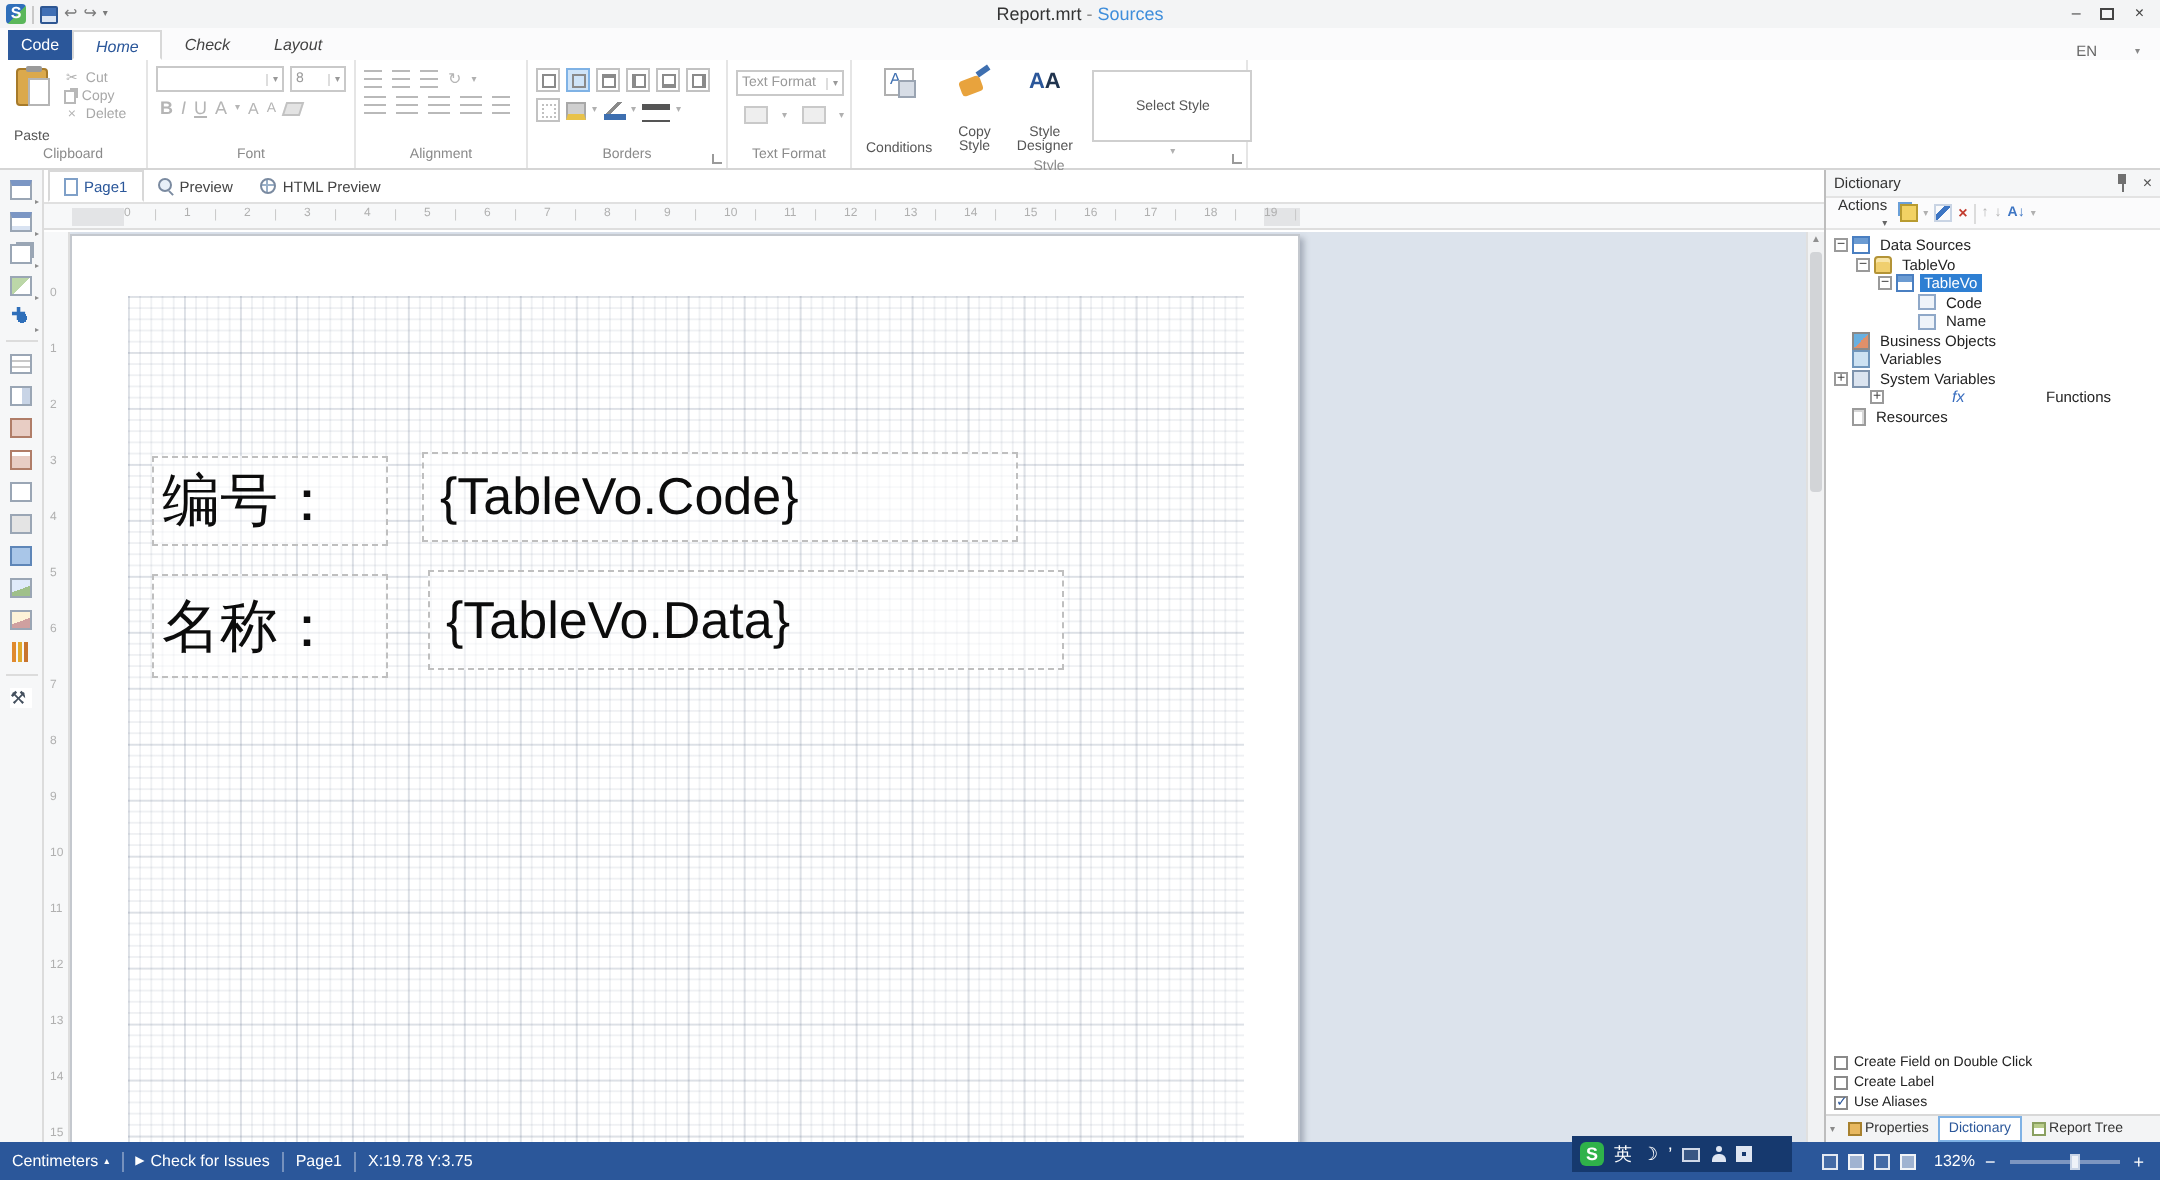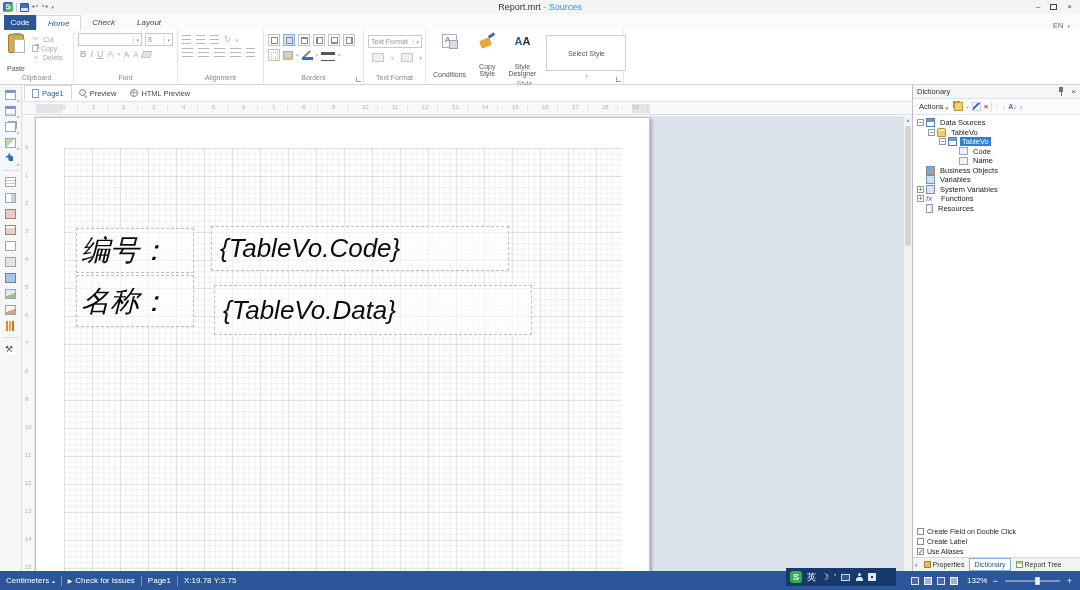--- a/index.html
+++ b/index.html
@@ -20,21 +20,21 @@
   .title .dim { color:#888; }
   .winctl { margin-left:auto; display:flex; align-items:center; gap:10px; padding-right:8px; z-index:2; }
   .winctl span { font-size:8px; color:#444; line-height:12px; }
   .winctl .restorebox { width:7px; height:6px; border:1px solid #444; display:inline-block; }
 
   
   .menubar { position:absolute; left:0; top:14px; right:0; height:16px; background:#fbfbfc; display:flex; align-items:flex-end; }
   .filetab { width:32px; height:15px; background:#2b579a; color:#fff; font-size:8px; text-align:center; line-height:15px; margin-left:4px; }
   .mtab { font-size:8px; color:#444; padding:0 11px; height:15px; line-height:15px;font-style:italic; }
   .mtab.active { background:#fff; color:#2b579a; border:1px solid #d8d8d8; border-bottom:1px solid #fff; }
-  .lang { margin-left:auto; font-size:7.5px; color:#666; padding-right:10px; display:flex; gap:4px; align-items:center;margin-top:12px; }
+  .lang { margin-left:auto; font-size:7.5px; color:#666; padding-right:10px; display:flex; gap:19px; align-items:center;margin-top:12px; }
   .lang .da { font-size:5px; color:#888; }
 
   
   .ribbon { position:absolute; left:0; top:30px; right:0; height:55px; background:#fff; border-bottom:1px solid #d5d5d5; display:flex; }
   .rgroup { position:relative; border-right:1px solid #e5e5e5; display:flex; flex-direction:column; }
   .rg-body { flex:1; display:flex; padding:3px 4px 0 4px; gap:4px; }
   .rg-label { height:11px; font-size:7px; color:#8a8a8a; text-align:center; line-height:10px; }
   .launcher { position:absolute; right:2px; bottom:2px; width:5px; height:5px; border-left:1px solid #9a9a9a; border-bottom:1px solid #9a9a9a; }
   .bigbtn { display:flex; flex-direction:column; align-items:center; font-size:7px; color:#555; gap:2px; padding:1px 3px;justify-content:space-between; }
   
@@ -132,37 +132,37 @@
   .vruler { position:absolute; left:0; top:0; width:13px; bottom:0; background:#f7f8f9; border-right:1px solid #dedede; z-index:5; }
   .vr-num { position:absolute; left:3px; font-size:6px; color:#b0b0b0; }
   .page { position:absolute; left:13px; top:1px; width:615px; height:456px; background:#fff; border:1px solid #c4c8ce; box-shadow:2px 2px 3px rgba(60,70,90,.35); }
   .gridzone { position:absolute; left:28px; top:30px; width:558px; bottom:0;
       background-image:
         linear-gradient(rgba(100,115,140,0.13) 1px, transparent 1px),
         linear-gradient(90deg, rgba(100,115,140,0.13) 1px, transparent 1px),
         linear-gradient(rgba(100,115,140,0.10) 1px, transparent 1px),
         linear-gradient(90deg, rgba(100,115,140,0.10) 1px, transparent 1px);
       background-size:28px 28px, 28px 28px, 5.6px 5.6px, 5.6px 5.6px; }
-  .comp { position:absolute; border:1px dashed #bfbfbf; background:rgba(255,255,255,0.55); color:#0c0c0c; overflow:hidden; white-space:nowrap;font-style:italic; }
+  .comp { position:absolute; border:1px dashed #bfbfbf; background:rgba(255,255,255,0.55); color:#0c0c0c; overflow:hidden; white-space:nowrap; }
   .comp-label { font-family:"DejaVu Serif","Liberation Serif",serif; }
   .comp-field { font-family:"Liberation Sans","DejaVu Sans",sans-serif; }
   .canvas-scroll { position:absolute; right:0; top:0; width:9px; bottom:0; background:#f1f2f3; border-left:1px solid #e0e0e0; z-index:6; }
   .cs-up { height:9px; text-align:center; font-size:5px; color:#909090; line-height:9px; }
   .cs-thumb { position:absolute; left:1px; right:1px; top:10px; height:120px; background:#d2d4d7; border-radius:2px; }
 
   
   .dict { position:absolute; right:0; top:85px; width:168px; bottom:19px; background:#fff; border-left:1px solid #bdbdbd; font-size:7.5px; }
   .dict-header { height:14px; display:flex; align-items:center; padding:0 4px; background:#f5f6f7; border-bottom:1px solid #e3e3e3; color:#333; }
   .dict-header .sp { flex:1; }
   .pin-ic { width:7px; height:9px; position:relative; margin-right:6px; }
   .pin-ic:before { content:""; position:absolute; left:1px; top:0; width:4px; height:5px; background:#707070; }
   .pin-ic:after { content:""; position:absolute; left:2.5px; top:5px; width:1px; height:4px; background:#707070; }
   .dict-close { color:#555; font-size:8px; }
   .dict-toolbar { height:16px; display:flex; align-items:center; gap:3px; padding:0 3px; background:#fbfbfc; border-bottom:1px solid #e5e5e5; }
-  .act-btn { display:flex; align-items:flex-end; gap:2px; color:#333; padding:18px 2px; border:1px solid transparent; }
+  .act-btn { display:flex; align-items:flex-end; gap:2px; color:#333; padding:18px 2px; border:1px solid transparent;flex-direction:column; }
   .act-btn .da { font-size:5px; color:#666; }
   .dtb-sep { width:1px; height:10px; background:#dcdcdc; }
   .ic-new { width:9px; height:9px; background:#f2d264; border:1px solid #b89b30; box-shadow:-2px -2px 0 -1px #6a9fd8; }
   .ic-edit { width:9px; height:9px; background:linear-gradient(135deg, transparent 30%, #3e76c4 30% 55%, transparent 55%); border:1px solid #c9d4e4; }
   .ic-del { color:#c23b2e; font-weight:bold; font-size:8px; }
   .ic-arrow { color:#b5b5b5; font-size:7px; }
   .ic-sort { color:#3e76c4; font-size:7px; font-weight:bold; }
   .dict-tree { position:absolute; left:0; right:0; top:31px; bottom:62px; background:#fff; overflow:hidden; padding-top:2px; }
   .trow { display:flex; align-items:center; height:9.5px; }
   .tx { width:7px; height:7px; border:1px solid #9a9a9a; background:#fff; font-size:7px; line-height:5px; text-align:center; color:#444; margin-right:2px; flex:none; }
@@ -550,21 +550,21 @@
           <span class="vr-num" style="top: 364px;">12</span>
           <span class="vr-num" style="top: 392px;">13</span>
           <span class="vr-num" style="top: 420px;">14</span>
           <span class="vr-num" style="top: 448px;">15</span>
         </div>
       <div class="page">
         <div class="gridzone"></div>
         <div id="components">
             <div class="comp comp-label" style="left: 40px; top: 110px; width: 118px; height: 45px; font-size: 29px; line-height: 43px; padding-left: 4px;">编号：</div>
             <div class="comp comp-field" style="left: 175px; top: 108px; width: 298px; height: 45px; font-size: 26px; line-height: 43px; padding-left: 8px;">{TableVo.Code}</div>
-            <div class="comp comp-label" style="left: 40px; top: 157px; width: 118px; height: 52px; font-size: 29px; line-height: 50px; padding-left: 4px;">名称：</div>
+            <div class="comp comp-label" style="left: 40px; top: 169px; width: 118px; height: 52px; font-size: 29px; line-height: 50px; padding-left: 4px;">名称：</div>
             <div class="comp comp-field" style="left: 178px; top: 167px; width: 318px; height: 50px; font-size: 26px; line-height: 48px; padding-left: 8px;">{TableVo.Data}</div>
           </div>
       </div>
       <div class="canvas-scroll">
         <div class="cs-up">▲</div>
         <div class="cs-thumb"></div>
       </div>
     </div>
   </div>
 
@@ -624,21 +624,21 @@
         <div class="trow" style="padding-left: 4px;">
           <span class="tx-space"></span>
           <span class="ti ti-variable"></span>
           <span class="tlabel">Variables</span>
         </div>
         <div class="trow" style="padding-left: 4px;">
           <span class="tx">+</span>
           <span class="ti ti-sysvar"></span>
           <span class="tlabel">System Variables</span>
         </div>
-        <div class="trow" style="padding-left: 4px;">
+        <div class="trow" style="padding-left: 22px; gap: 32px;">
           <span class="tx">+</span>
           <span class="ti ti-fx">fx</span>
           <span class="tlabel">Functions</span>
         </div>
         <div class="trow" style="padding-left: 4px;">
           <span class="tx-space"></span>
           <span class="ti ti-resource"></span>
           <span class="tlabel">Resources</span>
         </div>
       </div>

